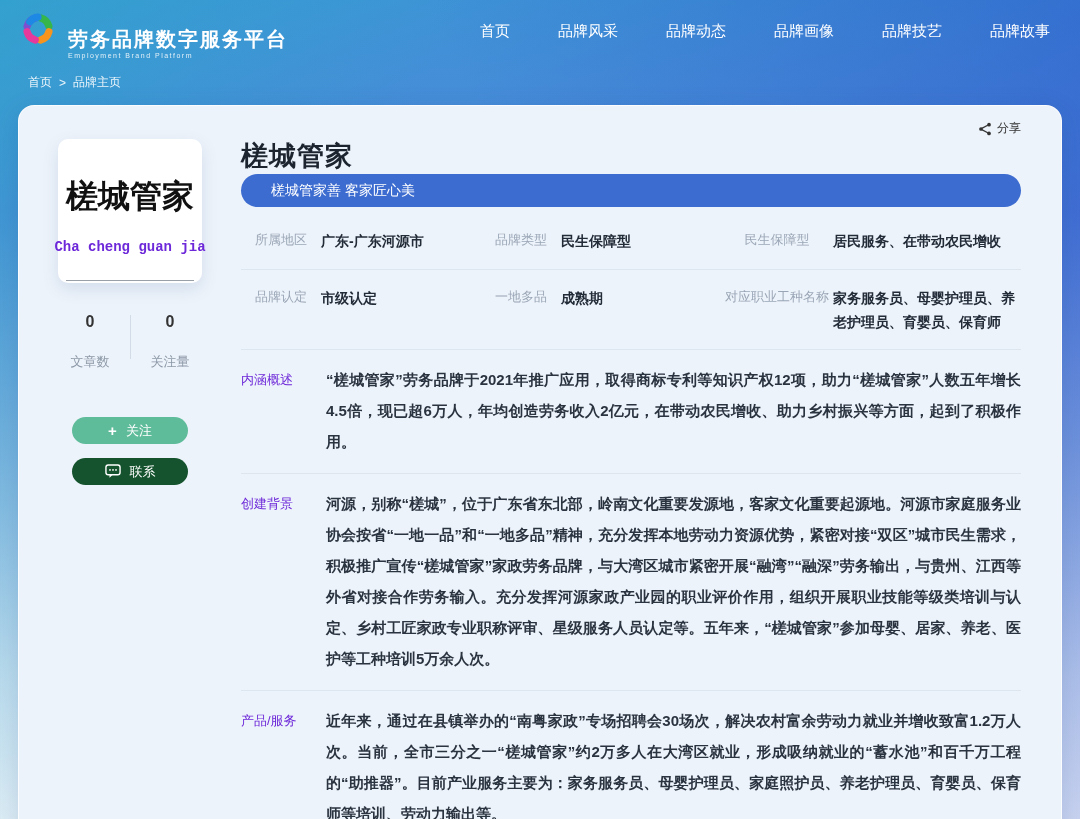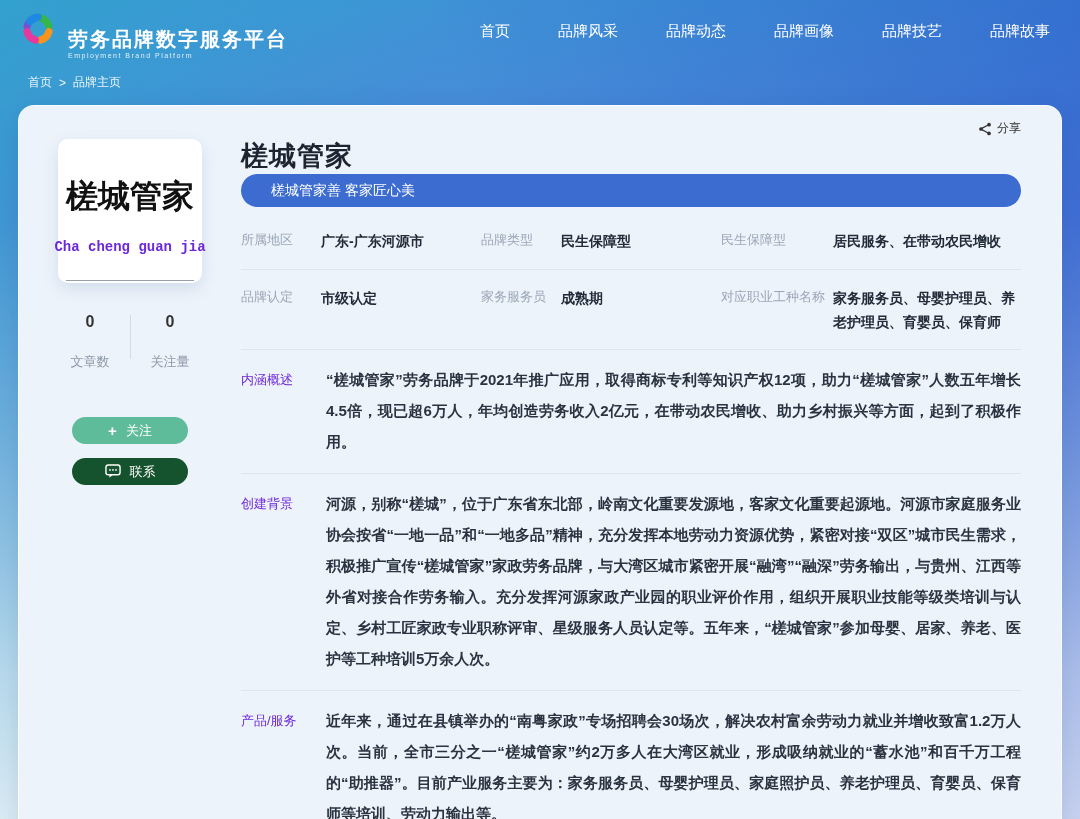--- a/index.html
+++ b/index.html
@@ -60,21 +60,21 @@
   .main { flex:1; padding:14px 40px 30px 0; position:relative; }
   .share { position:absolute; top:14px; right:40px; display:flex; align-items:center; gap:5px;
            font-size:12px; color:#333; cursor:pointer;font-family:Liberation Serif, serif; }
   .page-title { margin-top:18px; font-size:27px; font-weight:700; color:#1c2430; letter-spacing:1px; }
   .slogan { height:33px; border-radius:17px; background:#3d6cd0; color:#fff;
             display:flex; align-items:center; padding-left:30px; font-size:14px; }
 
   .info-row { display:grid; grid-template-columns:80px 160px 80px 160px 112px 1fr;
               padding:17px 0 15px 0; border-bottom:1px solid #dde5ee; align-items:start; }
   .info-row.first { margin-top:6px; }
-  .ilabel { font-size:13px; color:#9aa6b6; padding-top:1px; }
+  .ilabel { font-size:13px; color:#9aa6b6; padding-top:1px;text-align:center; }
   .ivalue { font-size:14px; font-weight:700; color:#222b38; line-height:1.7; padding-right:6px; }
 
   .section { display:flex; padding:14px 0 16px 0; border-bottom:1px solid #dde5ee; }
   .section:last-child { border-bottom:none; }
   .slabel { flex:0 0 85px; font-size:13px; color:#6d28d9; padding-top:7px; }
   .stext { flex:1; font-size:15px; font-weight:700; color:#2a3340; line-height:31px; text-align:justify; }
 </style>
 </head>
 <body>
 
@@ -174,21 +174,21 @@
       <div class="ivalue">广东-广东河源市</div>
       <div class="ilabel">品牌类型</div>
       <div class="ivalue">民生保障型</div>
       <div class="ilabel">民生保障型</div>
       <div class="ivalue">居民服务、在带动农民增收</div>
     </div>
 
     <div class="info-row">
       <div class="ilabel">品牌认定</div>
       <div class="ivalue">市级认定</div>
-      <div class="ilabel">家务服务员</div>
+      <div class="ilabel">一地多品</div>
       <div class="ivalue">成熟期</div>
       <div class="ilabel">对应职业工种名称</div>
       <div class="ivalue">家务服务员、母婴护理员、养老护理员、育婴员、保育师</div>
     </div>
 
     <div class="section">
       <div class="slabel">内涵概述</div>
       <div class="stext">“槎城管家”劳务品牌于2021年推广应用，取得商标专利等知识产权12项，助力“槎城管家”人数五年增长4.5倍，现已超6万人，年均创造劳务收入2亿元，在带动农民增收、助力乡村振兴等方面，起到了积极作用。</div>
     </div>
 

